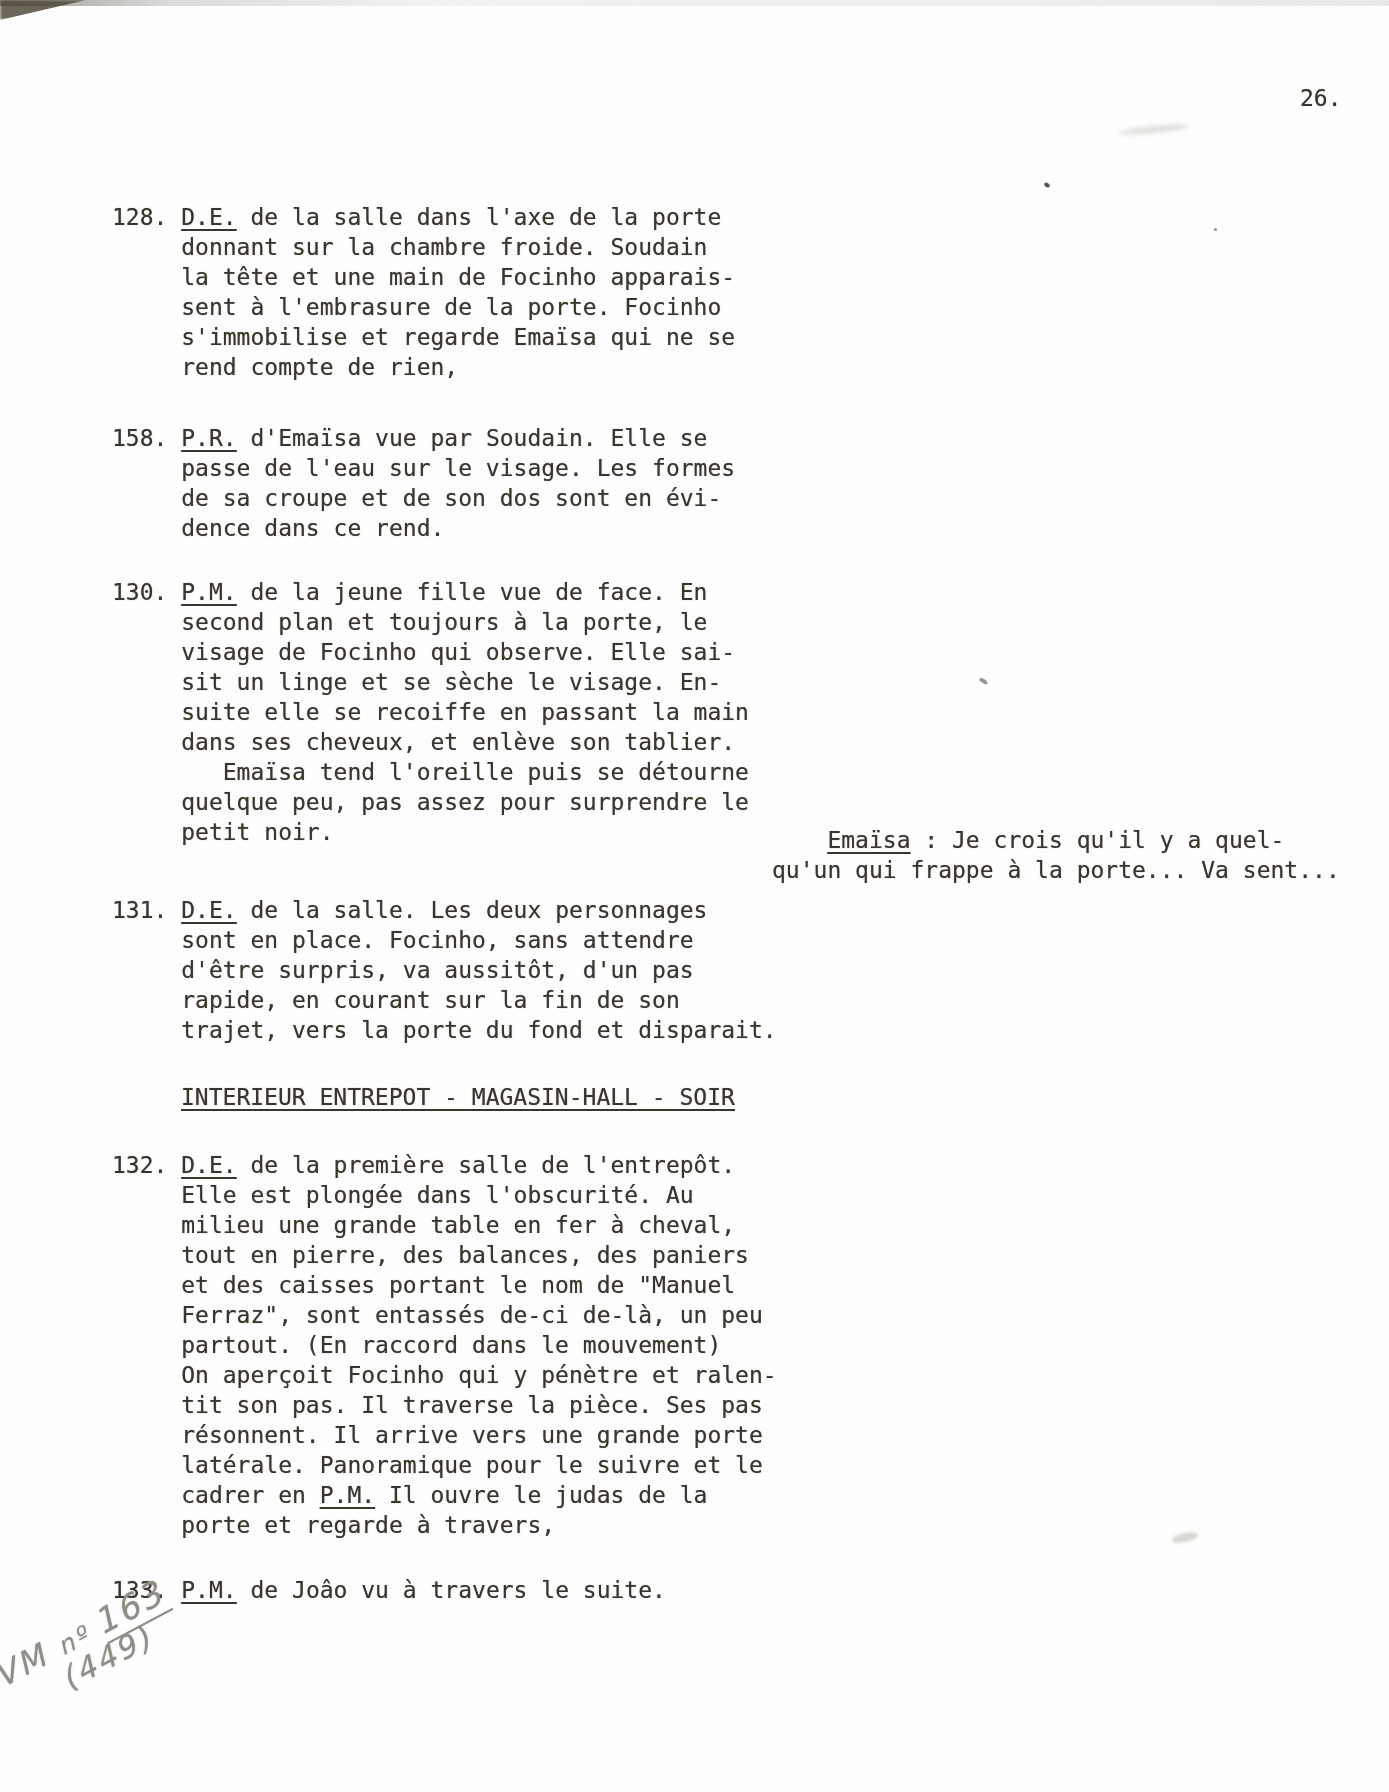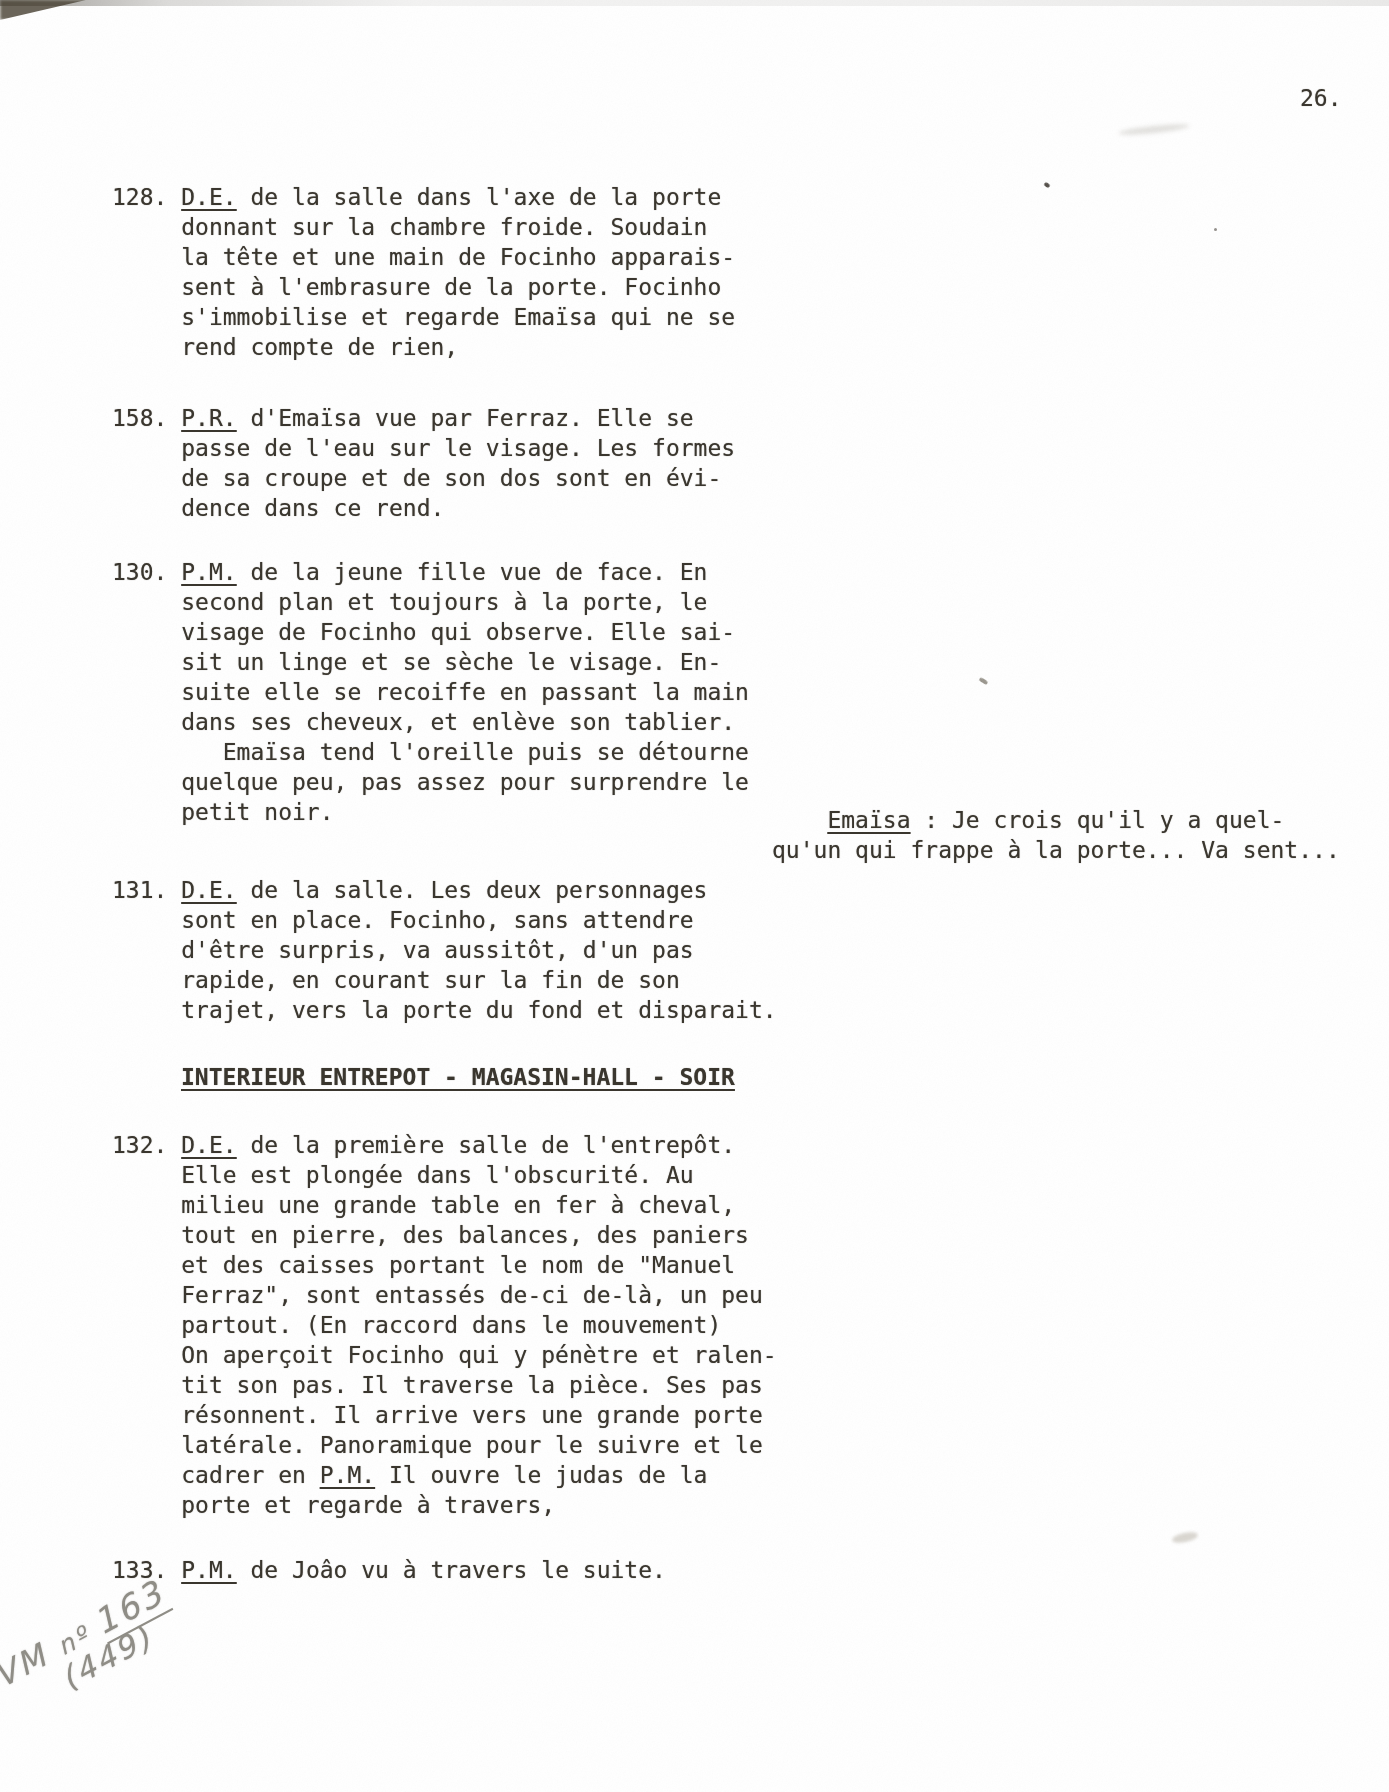--- a/index.html
+++ b/index.html
@@ -29,34 +29,35 @@
     clip-path:polygon(0 0, 100% 0, 0 100%);
     filter:blur(1.5px);
     opacity:.8;
   }
   .typed{
     position:absolute;
     font-size:23px;
     line-height:30px;
     white-space:pre;
     text-shadow:0 0 1px rgba(58,54,46,0.55);
+    margin-top:20px;
   }
   .typed .u{
     text-decoration:underline;
     text-decoration-thickness:2px;
     text-underline-offset:4px;
   }
   .page-number{position:absolute;left:1300px;top:83px;font-size:23px;line-height:30px;text-shadow:0 0 1px rgba(58,54,46,0.55);}
   #shot-128{left:112px;top:182px;}
   #shot-129{left:112px;top:403px;}
   #shot-130{left:112px;top:557px;}
   #sound-note{left:806px;top:710px;}
   #dialogue{left:772px;top:805px;}
   #shot-131{left:112px;top:875px;}
-  #scene-heading{left:181px;top:1062px;font-weight:bold;}
+  #scene-heading{left:181px;top:1062px;}
   #shot-132{left:112px;top:1130px;}
   #shot-133{left:112px;top:1555px;}
   
   .note{
     position:absolute;left:20px;top:1652px;
     transform:rotate(-28deg) skewX(-4deg);
     transform-origin:0 100%;
     color:#8f8d86;
     font-family:"DejaVu Sans","Liberation Sans",sans-serif;
     font-style:italic;
@@ -92,21 +93,21 @@
     </filter>
     <rect width="100%" height="100%" filter="url(#grainf)"></rect>
   </svg>
 
   <div class="edge-top"></div>
   <div class="corner-tl"></div>
 
   <div class="page-number">26.</div>
 
   <div class="typed" id="shot-128"><div class="line"><span>128. </span><span class="u">D.E.</span><span> de la salle dans l'axe de la porte</span></div><div class="line"><span>     donnant sur la chambre froide. Soudain</span></div><div class="line"><span>     la tête et une main de Focinho apparais-</span></div><div class="line"><span>     sent à l'embrasure de la porte. Focinho</span></div><div class="line"><span>     s'immobilise et regarde Emaïsa qui ne se</span></div><div class="line"><span>     rend compte de rien,</span></div></div>
-  <div class="typed" id="shot-129"><div class="line"><span>158. </span><span class="u">P.R.</span><span> d'Emaïsa vue par Ferraz. Elle se</span></div><div class="line"><span>     passe de l'eau sur le visage. Les formes</span></div><div class="line"><span>     de sa croupe et de son dos sont en évi-</span></div><div class="line"><span>     dence dans ce rend.</span></div></div>
+  <div class="typed" id="shot-129"><div class="line"><span>158. </span><span class="u">P.R.</span><span> d'Emaïsa vue par Soudain. Elle se</span></div><div class="line"><span>     passe de l'eau sur le visage. Les formes</span></div><div class="line"><span>     de sa croupe et de son dos sont en évi-</span></div><div class="line"><span>     dence dans ce rend.</span></div></div>
   <div class="typed" id="shot-130"><div class="line"><span>130. </span><span class="u">P.M.</span><span> de la jeune fille vue de face. En</span></div><div class="line"><span>     second plan et toujours à la porte, le</span></div><div class="line"><span>     visage de Focinho qui observe. Elle sai-</span></div><div class="line"><span>     sit un linge et se sèche le visage. En-</span></div><div class="line"><span>     suite elle se recoiffe en passant la main</span></div><div class="line"><span>     dans ses cheveux, et enlève son tablier.</span></div><div class="line"><span>        Emaïsa tend l'oreille puis se détourne</span></div><div class="line"><span>     quelque peu, pas assez pour surprendre le</span></div><div class="line"><span>     petit noir.</span></div></div>
 
   <div class="typed" id="dialogue"><div class="line"><span>    </span><span class="u">Emaïsa</span><span> : Je crois qu'il y a quel-</span></div><div class="line"><span>qu'un qui frappe à la porte... Va sent...</span></div></div>
 
   <div class="typed" id="shot-131"><div class="line"><span>131. </span><span class="u">D.E.</span><span> de la salle. Les deux personnages</span></div><div class="line"><span>     sont en place. Focinho, sans attendre</span></div><div class="line"><span>     d'être surpris, va aussitôt, d'un pas</span></div><div class="line"><span>     rapide, en courant sur la fin de son</span></div><div class="line"><span>     trajet, vers la porte du fond et disparait.</span></div></div>
   <div class="typed" id="scene-heading"><div class="line"><span class="u">INTERIEUR ENTREPOT - MAGASIN-HALL - SOIR</span></div></div>
   <div class="typed" id="shot-132"><div class="line"><span>132. </span><span class="u">D.E.</span><span> de la première salle de l'entrepôt.</span></div><div class="line"><span>     Elle est plongée dans l'obscurité. Au</span></div><div class="line"><span>     milieu une grande table en fer à cheval,</span></div><div class="line"><span>     tout en pierre, des balances, des paniers</span></div><div class="line"><span>     et des caisses portant le nom de "Manuel</span></div><div class="line"><span>     Ferraz", sont entassés de-ci de-là, un peu</span></div><div class="line"><span>     partout. (En raccord dans le mouvement)</span></div><div class="line"><span>     On aperçoit Focinho qui y pénètre et ralen-</span></div><div class="line"><span>     tit son pas. Il traverse la pièce. Ses pas</span></div><div class="line"><span>     résonnent. Il arrive vers une grande porte</span></div><div class="line"><span>     latérale. Panoramique pour le suivre et le</span></div><div class="line"><span>     cadrer en </span><span class="u">P.M.</span><span> Il ouvre le judas de la</span></div><div class="line"><span>     porte et regarde à travers,</span></div></div>
   <div class="typed" id="shot-133"><div class="line"><span>133. </span><span class="u">P.M.</span><span> de Joâo vu à travers le suite.</span></div></div>
 
   <div class="note">

